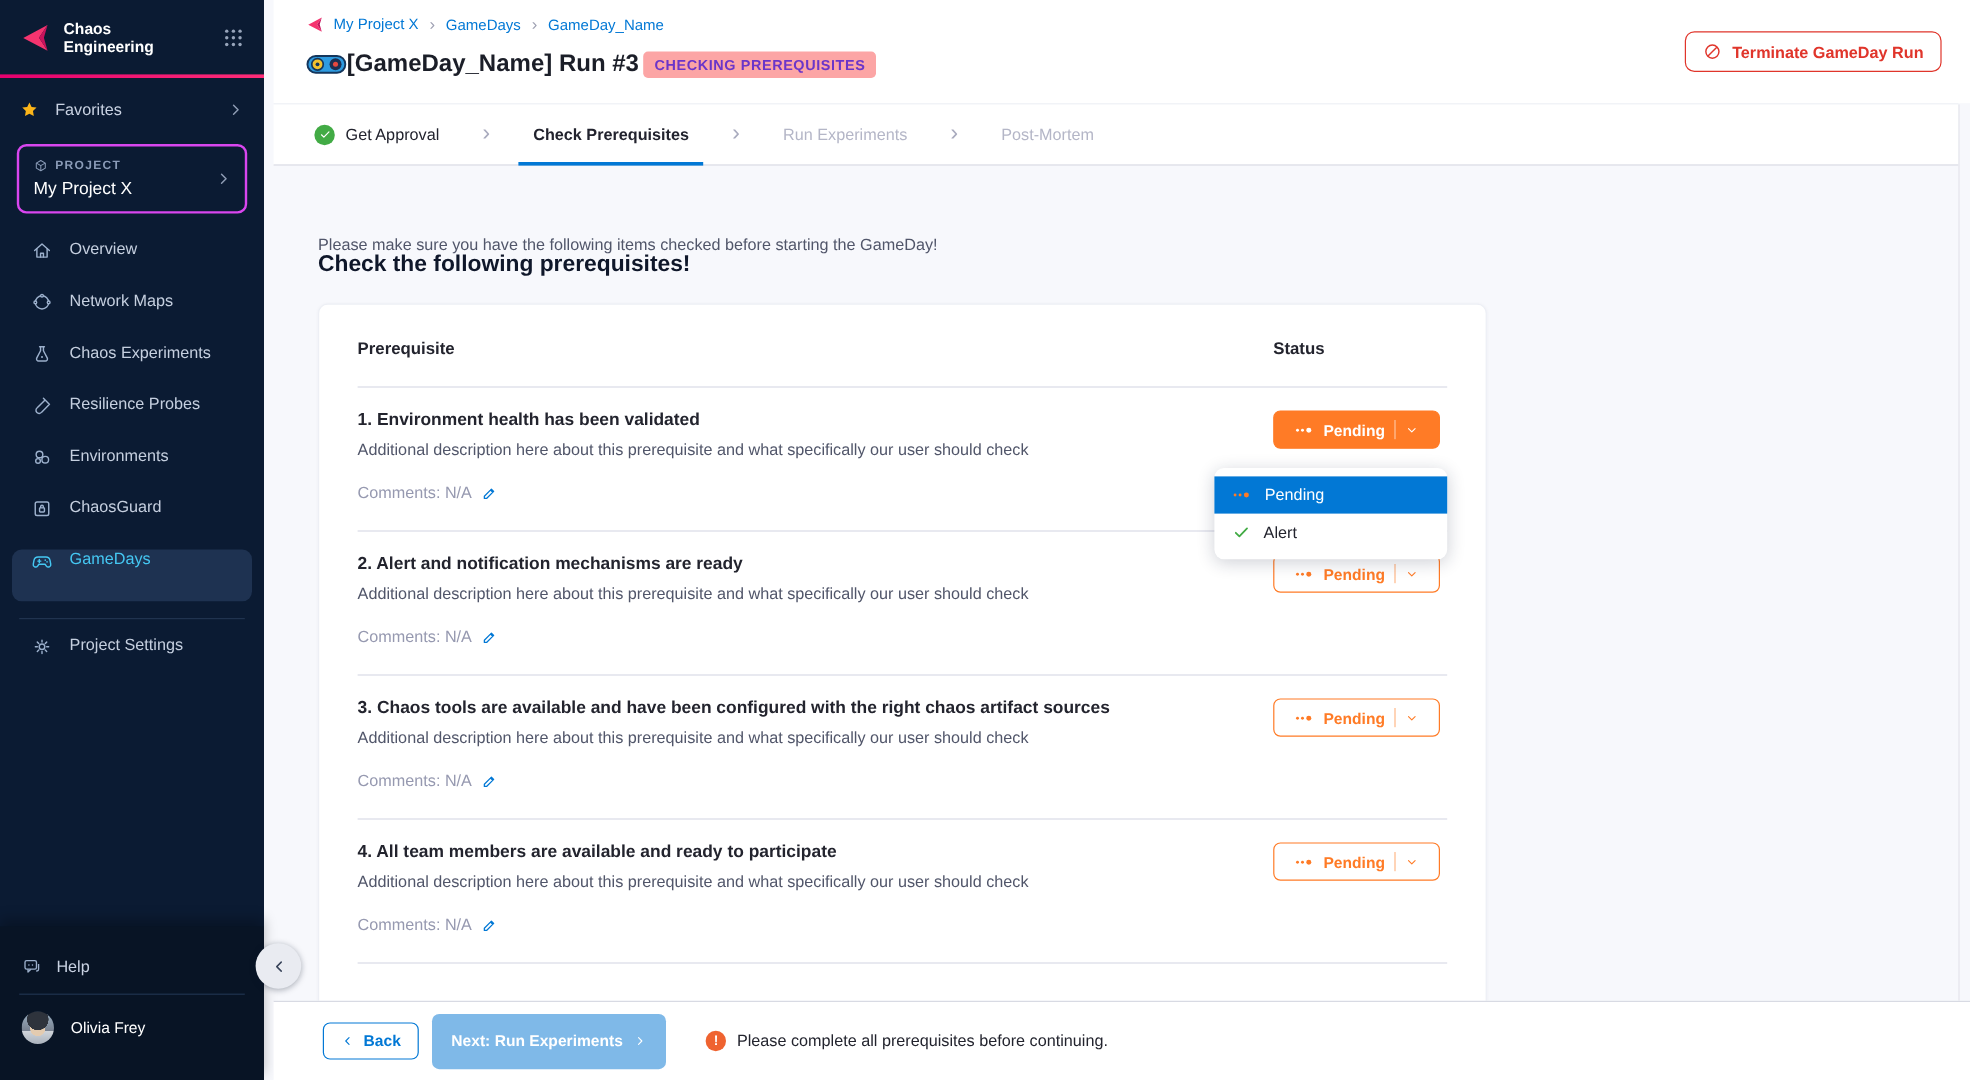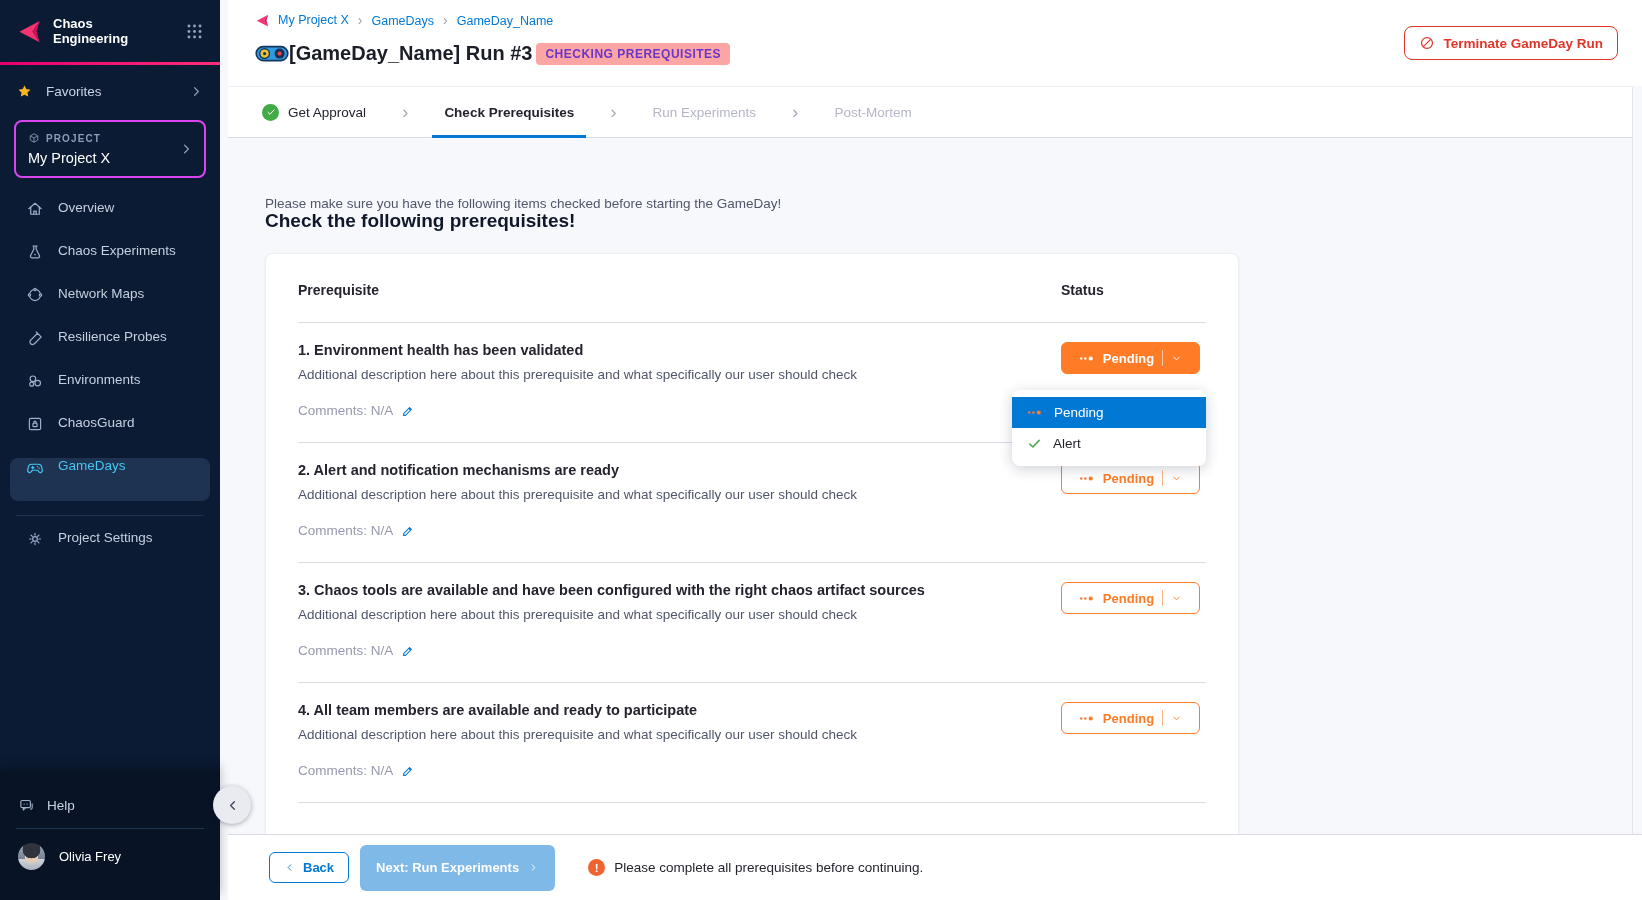--- a/index.html
+++ b/index.html
@@ -301,30 +301,30 @@
 
       <div class="sb-item">
         <svg class="sb-ic">
           <use href="#ic-home"></use>
         </svg>
         <span>Overview</span>
       </div>
 
       <div class="sb-item">
         <svg class="sb-ic">
-          <use href="#ic-flask"></use>
-        </svg>
-        <span>Chaos Experiments</span>
+          <use href="#ic-netmap"></use>
+        </svg>
+        <span>Network Maps</span>
       </div>
 
       <div class="sb-item">
         <svg class="sb-ic">
-          <use href="#ic-netmap"></use>
-        </svg>
-        <span>Network Maps</span>
+          <use href="#ic-flask"></use>
+        </svg>
+        <span>Chaos Experiments</span>
       </div>
 
       <div class="sb-item">
         <svg class="sb-ic">
           <use href="#ic-probe"></use>
         </svg>
         <span>Resilience Probes</span>
       </div>
 
       <div class="sb-item">

